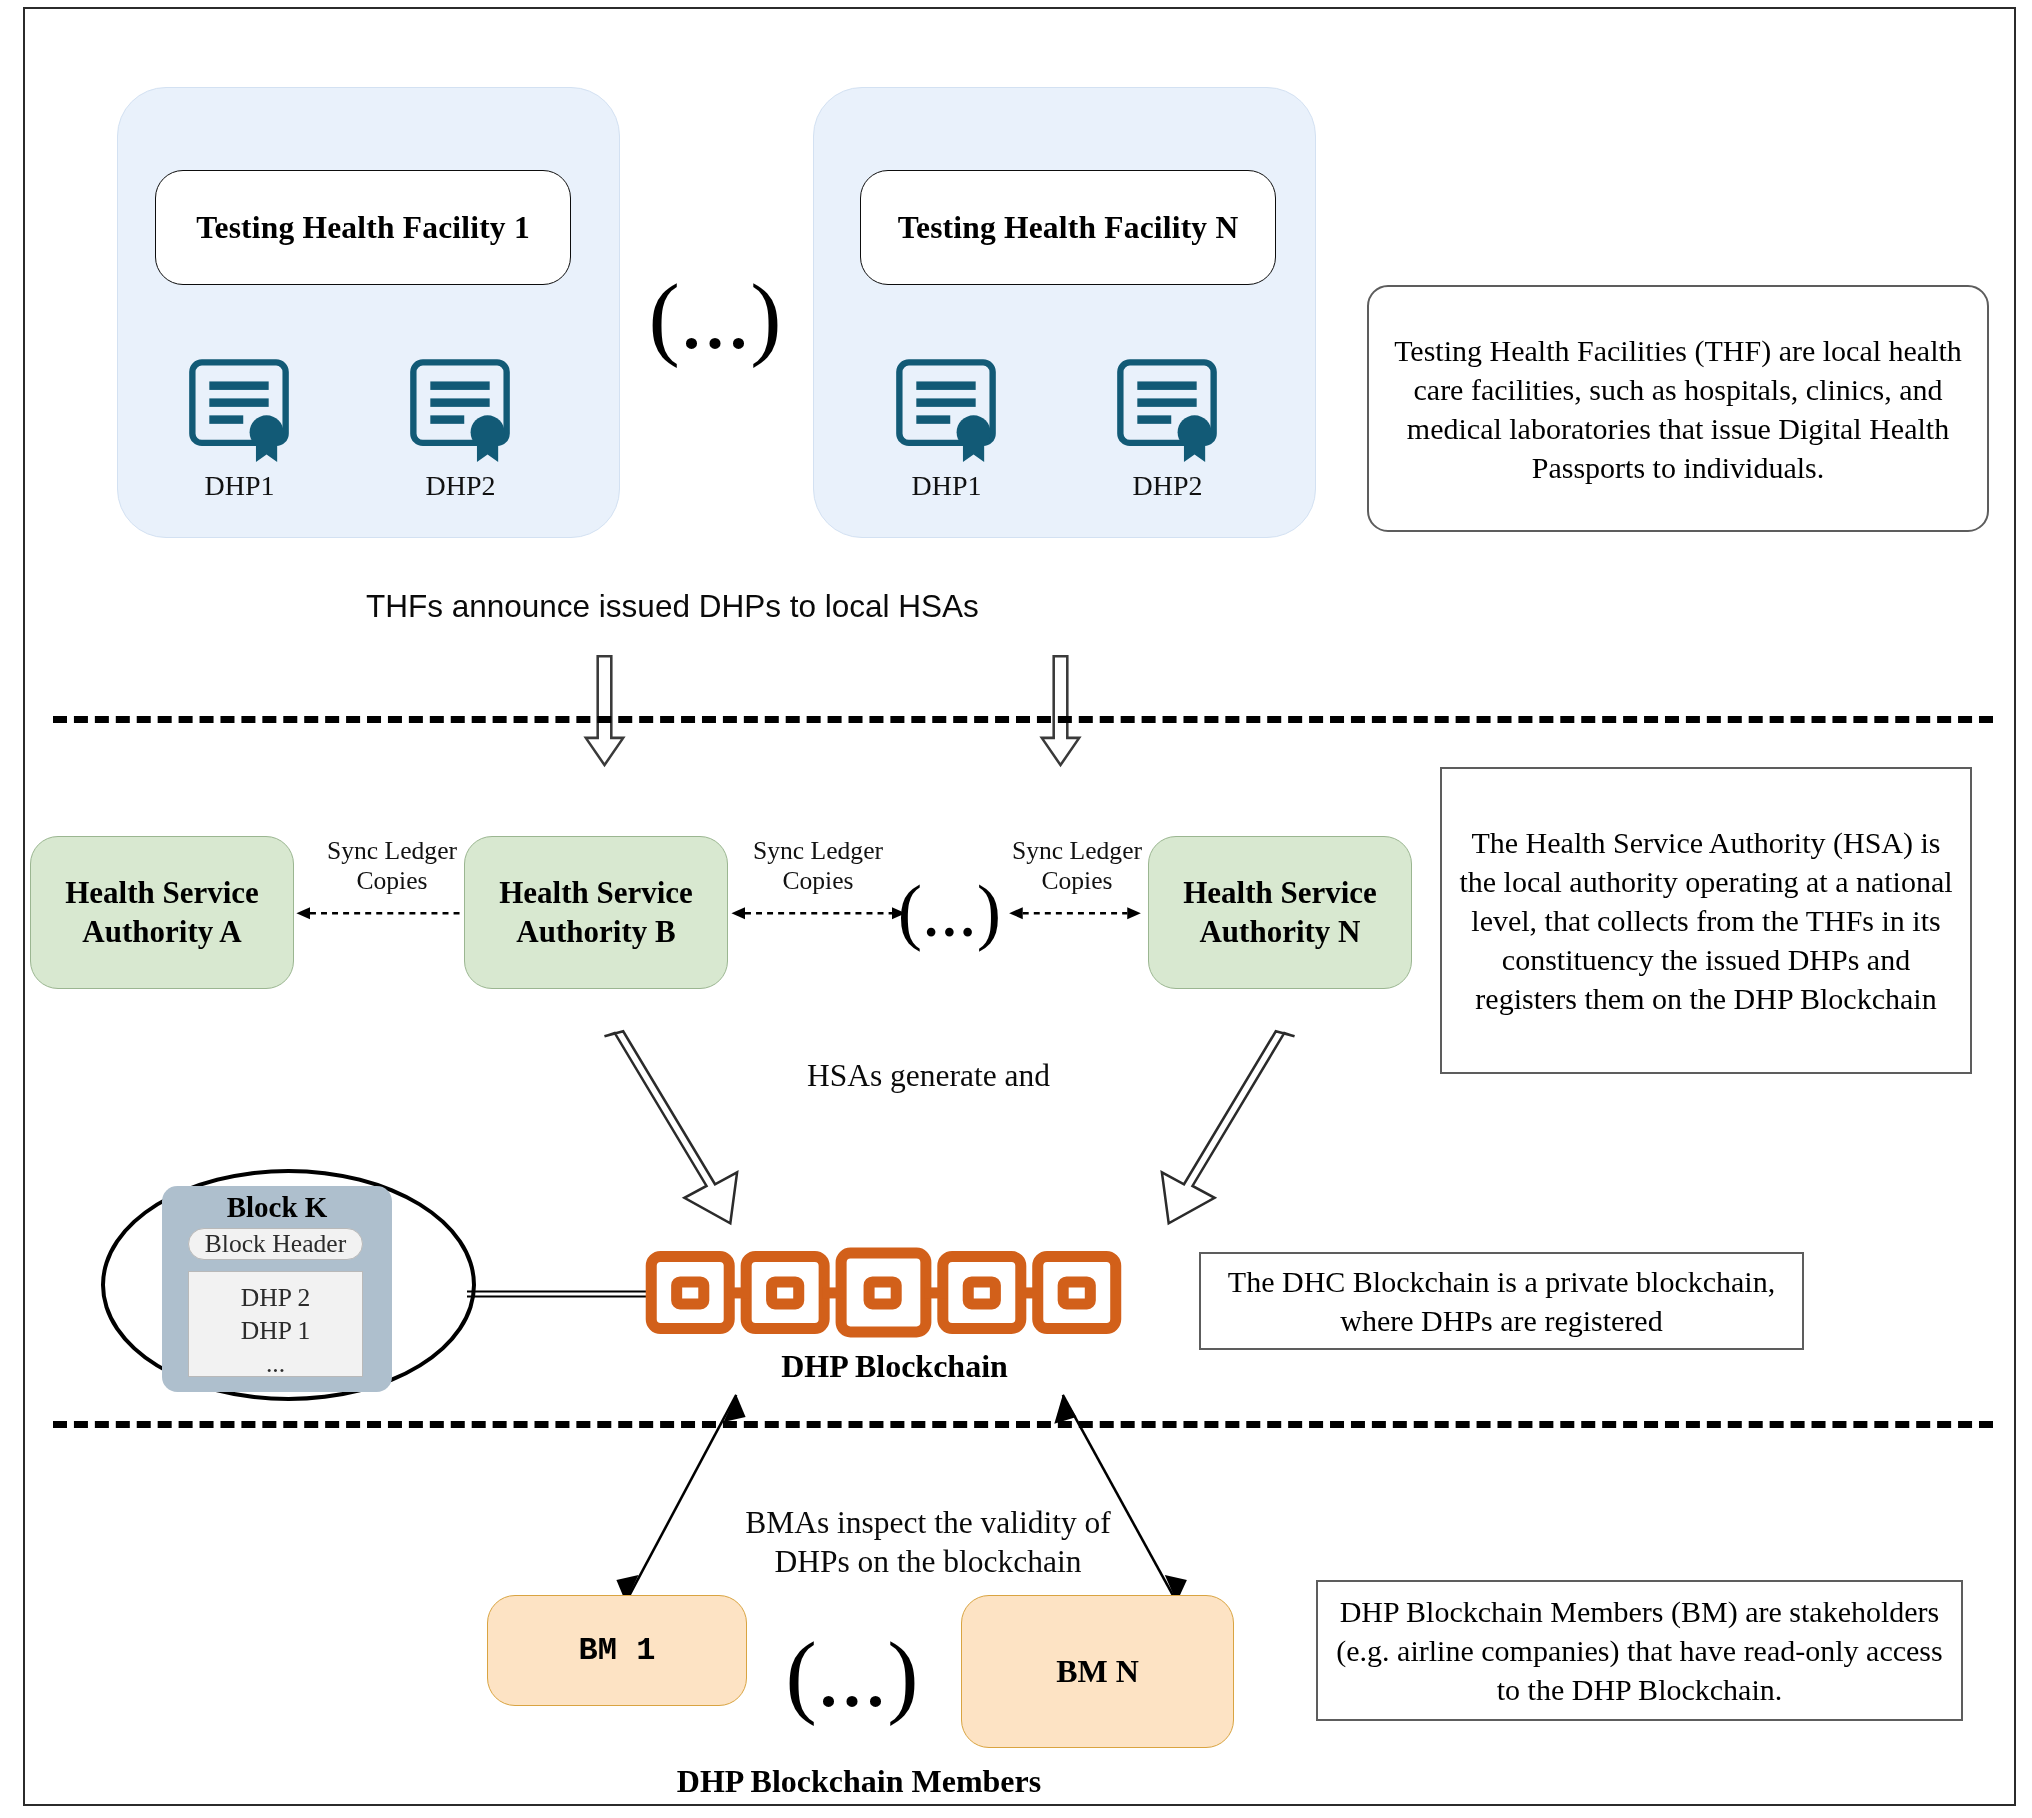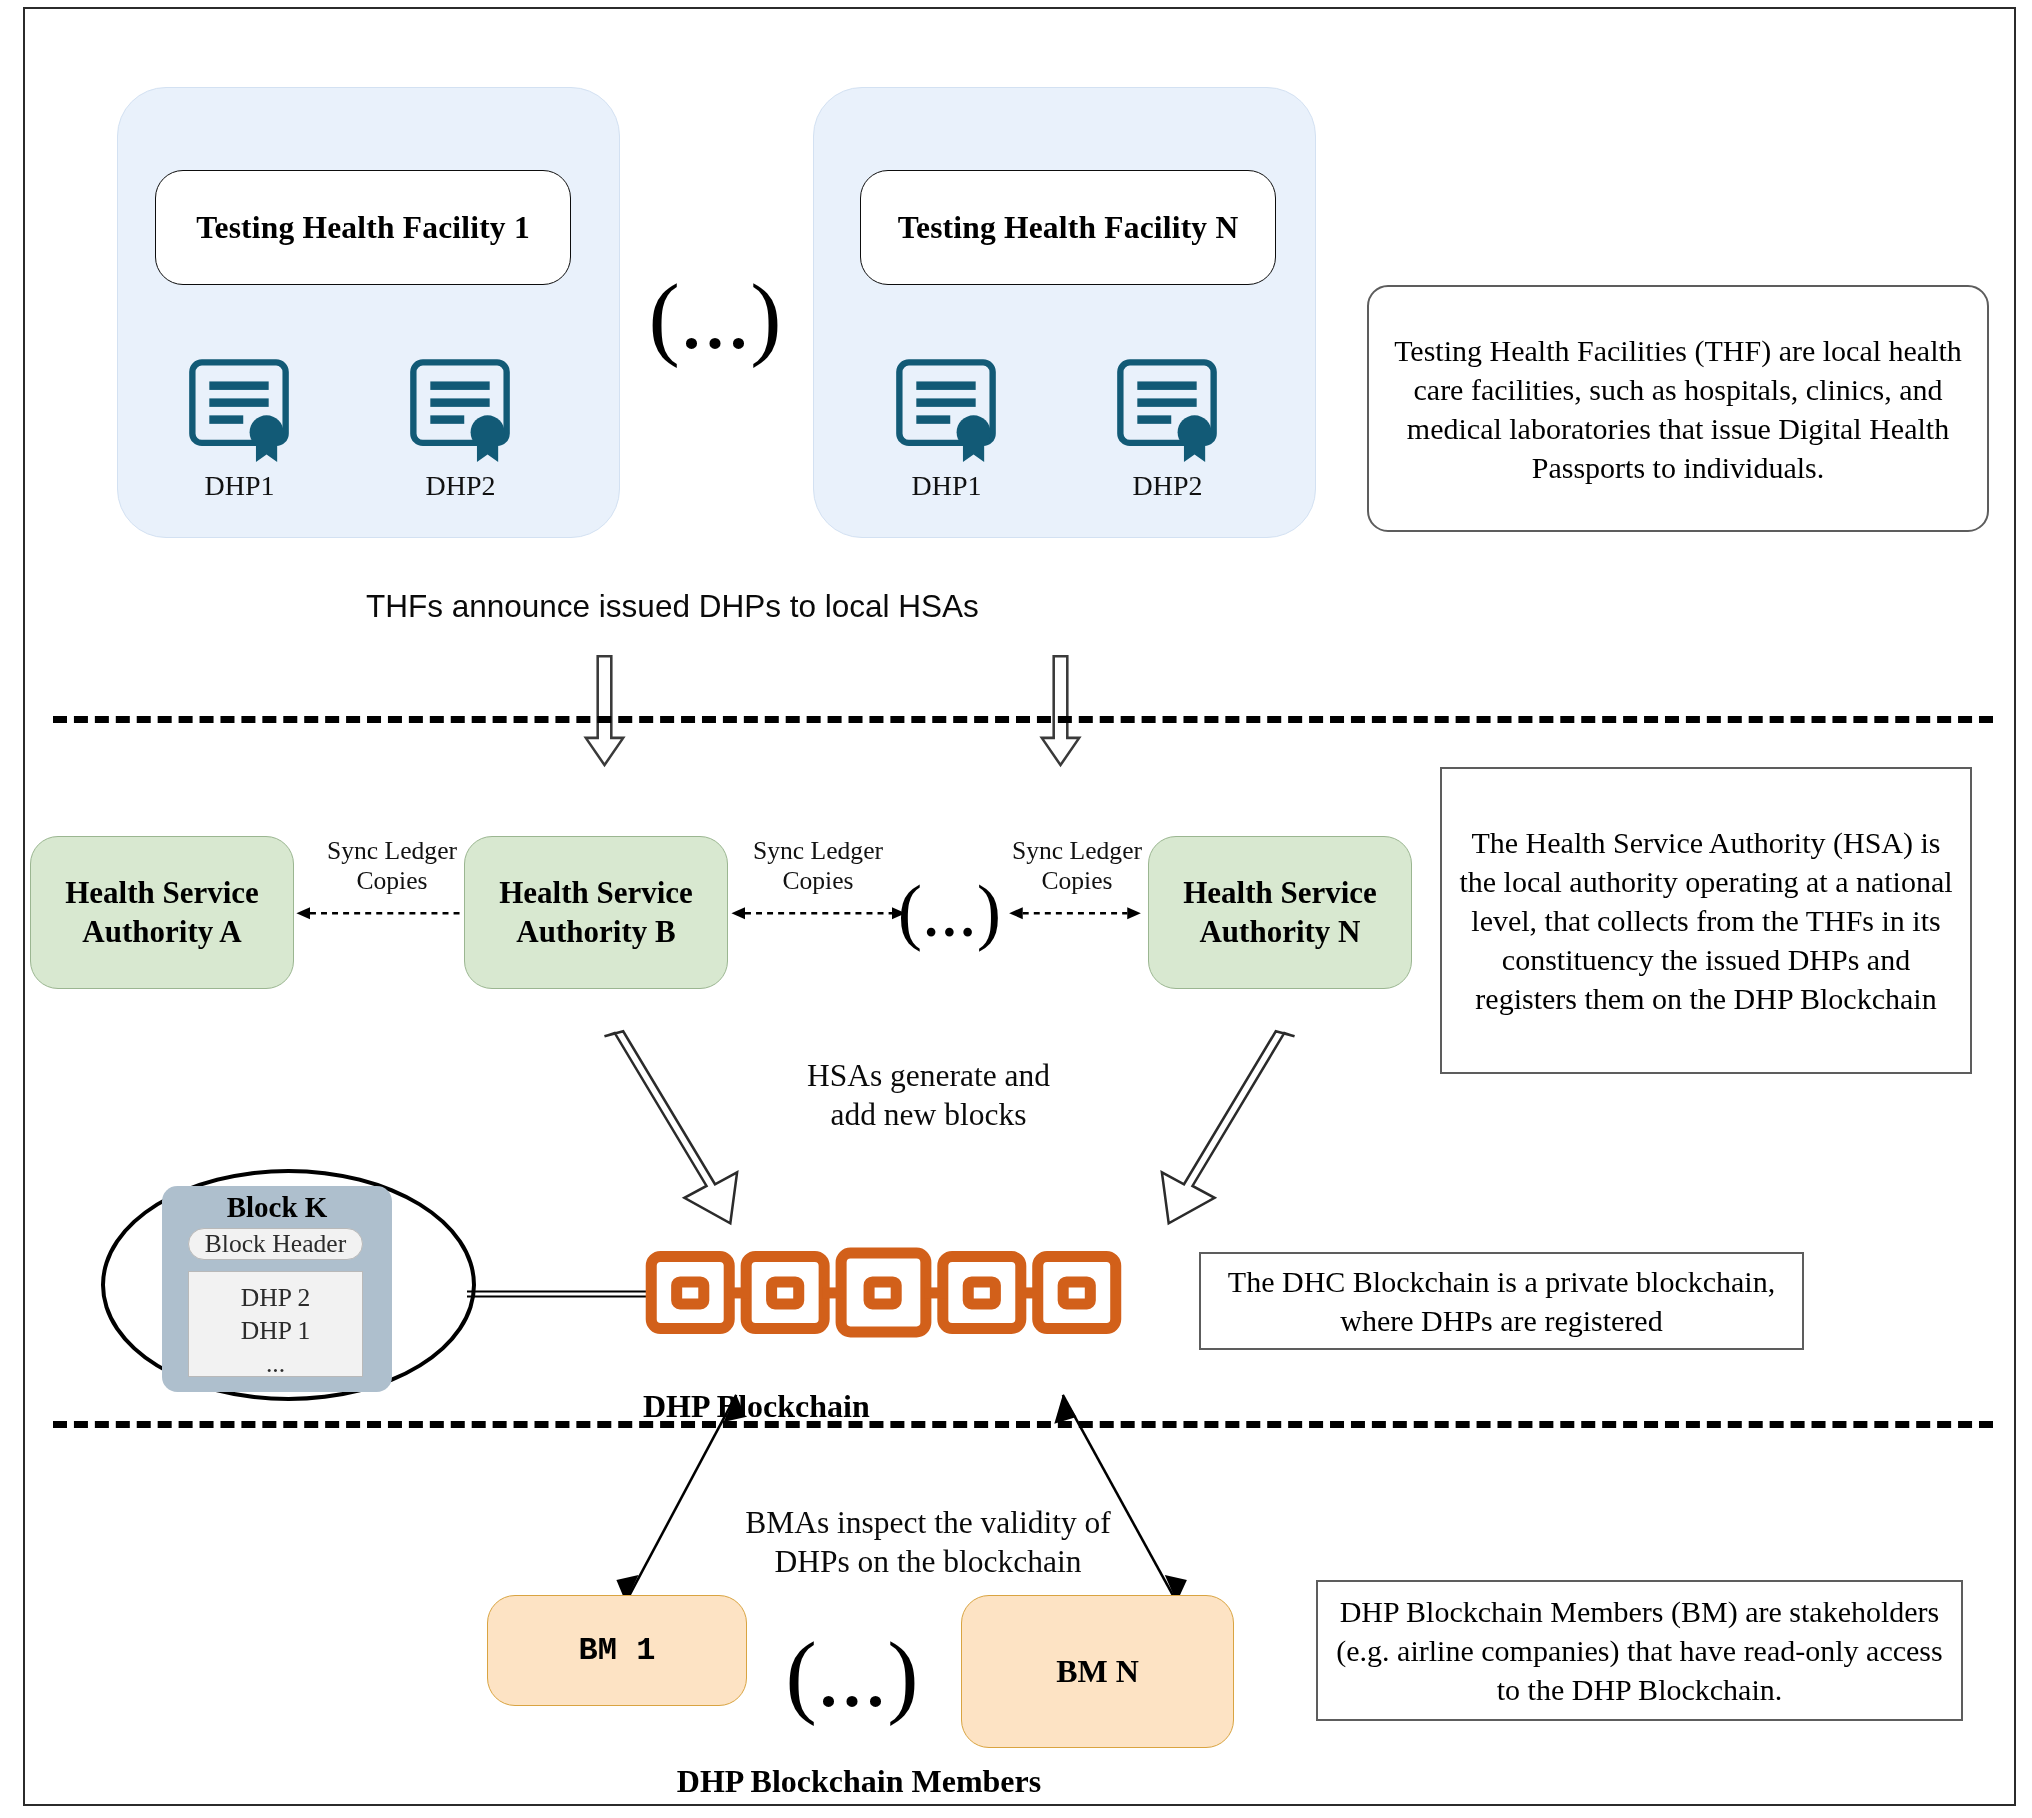--- a/index.html
+++ b/index.html
@@ -110,23 +110,22 @@
   .block-sub{
     background:#f2f2f2;border:0.9px solid #b9b9b9;
     font-size:25.6px;color:#2b2b2b;text-align:center;
   }
   .block-body{
     background:#f2f2f2;border:0.9px solid #b9b9b9;
     font-size:25.6px;color:#2b2b2b;text-align:center;line-height:1.30;
     padding-top:8.5px;
   }
   .chain-caption{
-    font-weight:bold;font-size:32px;color:#000;white-space:nowrap;
+    font-weight:bold;font-size:32px;color:#000;text-align:center;white-space:nowrap;
     font-family:"Liberation Serif",serif;
-    margin-top:40px;
   }
   svg{display:block;overflow:visible;}
 </style>
 </head>
 <body>
 
 <div id="page">
   <div id="frame"></div>
 
   <div class="abs thf-panel" style="left:117px;top:87px;width:503px;height:451px;"></div>
@@ -258,21 +257,20 @@
     <div>
       <div>Health Service</div>
       <div>Authority N</div>
     </div>
   </div>
 
   <div class="abs note" style="left:1440px;top:767px;width:532px;height:307px;">The Health Service Authority (HSA) is the local authority operating at a national level, that collects from the THFs in its constituency the issued DHPs and registers them on the DHP Blockchain</div>
 
   <div class="abs cap-serif" style="left:707px;top:1056px;width:443px;">
     <div>HSAs generate and</div>
-    <div>add new blocks</div>
   </div>
 
   <div class="abs" style="left:596px;top:1031px;width:170px;height:196px;">
     <svg width="170" height="196" viewBox="0 0 200 230">
       <path d="M10 6 L32 0 L140 180 L166 166 L158 226 L104 196 L130 182 L22 2 Z" fill="#ffffff" stroke="#2b2b2b" stroke-width="3"></path>
     </svg>
   </div>
   <div class="abs" style="left:1133px;top:1031px;width:170px;height:196px;">
     <svg width="170" height="196" viewBox="0 0 200 230">
       <path d="M190 6 L168 0 L60 180 L34 166 L42 226 L96 196 L70 182 L178 2 Z" fill="#ffffff" stroke="#2b2b2b" stroke-width="3"></path>

